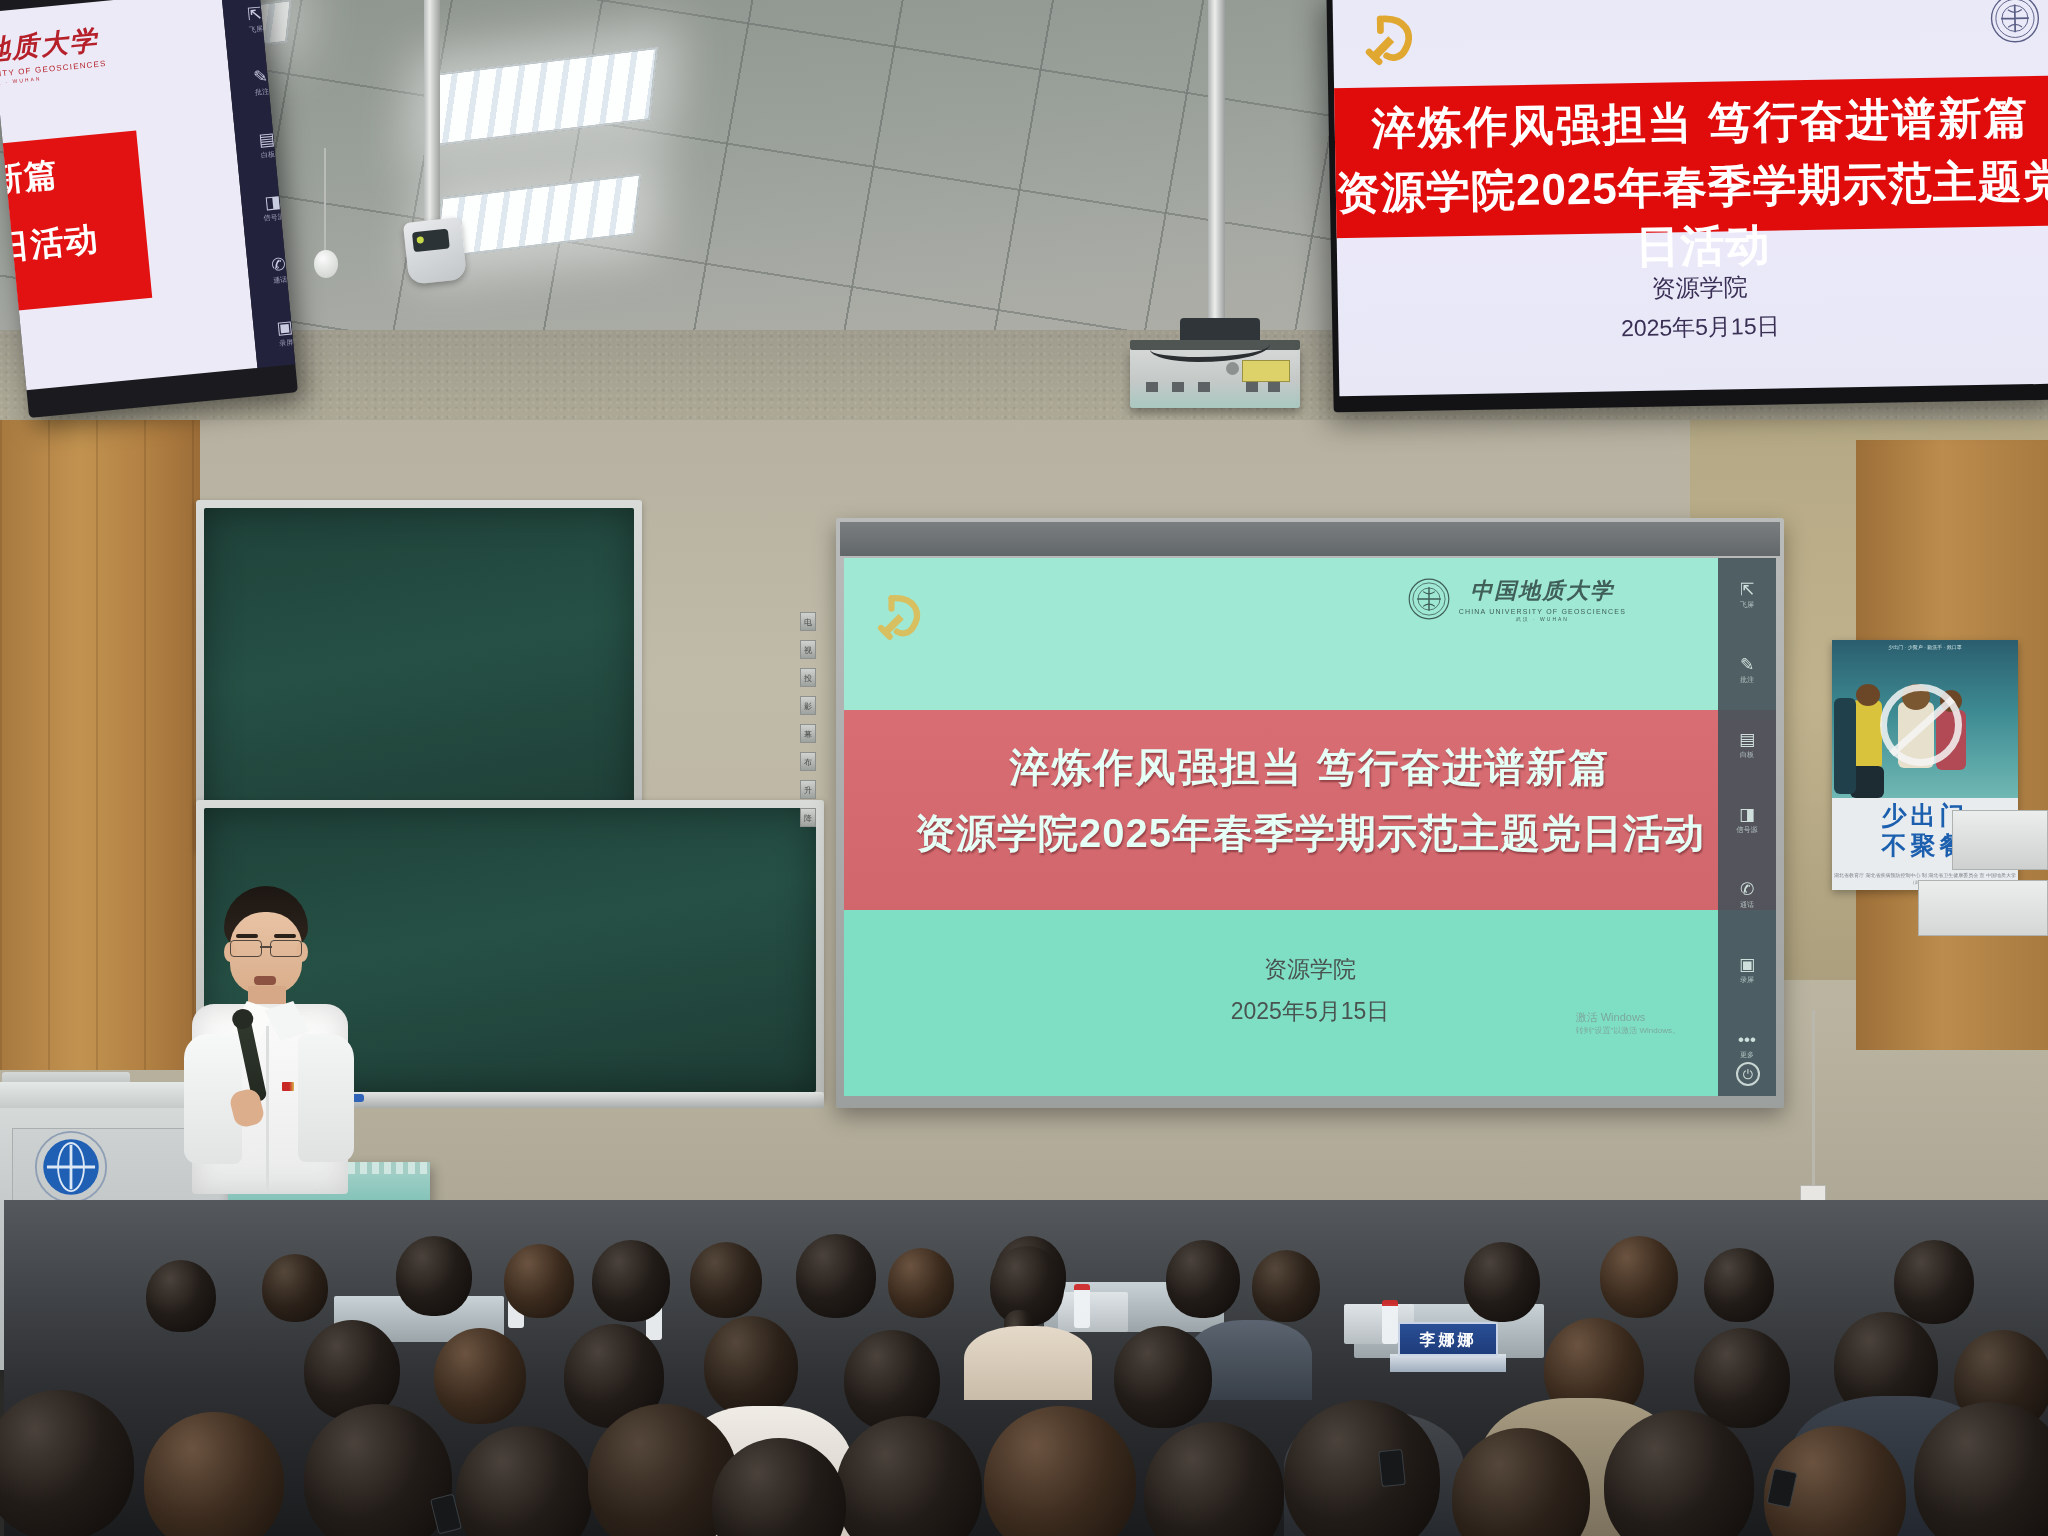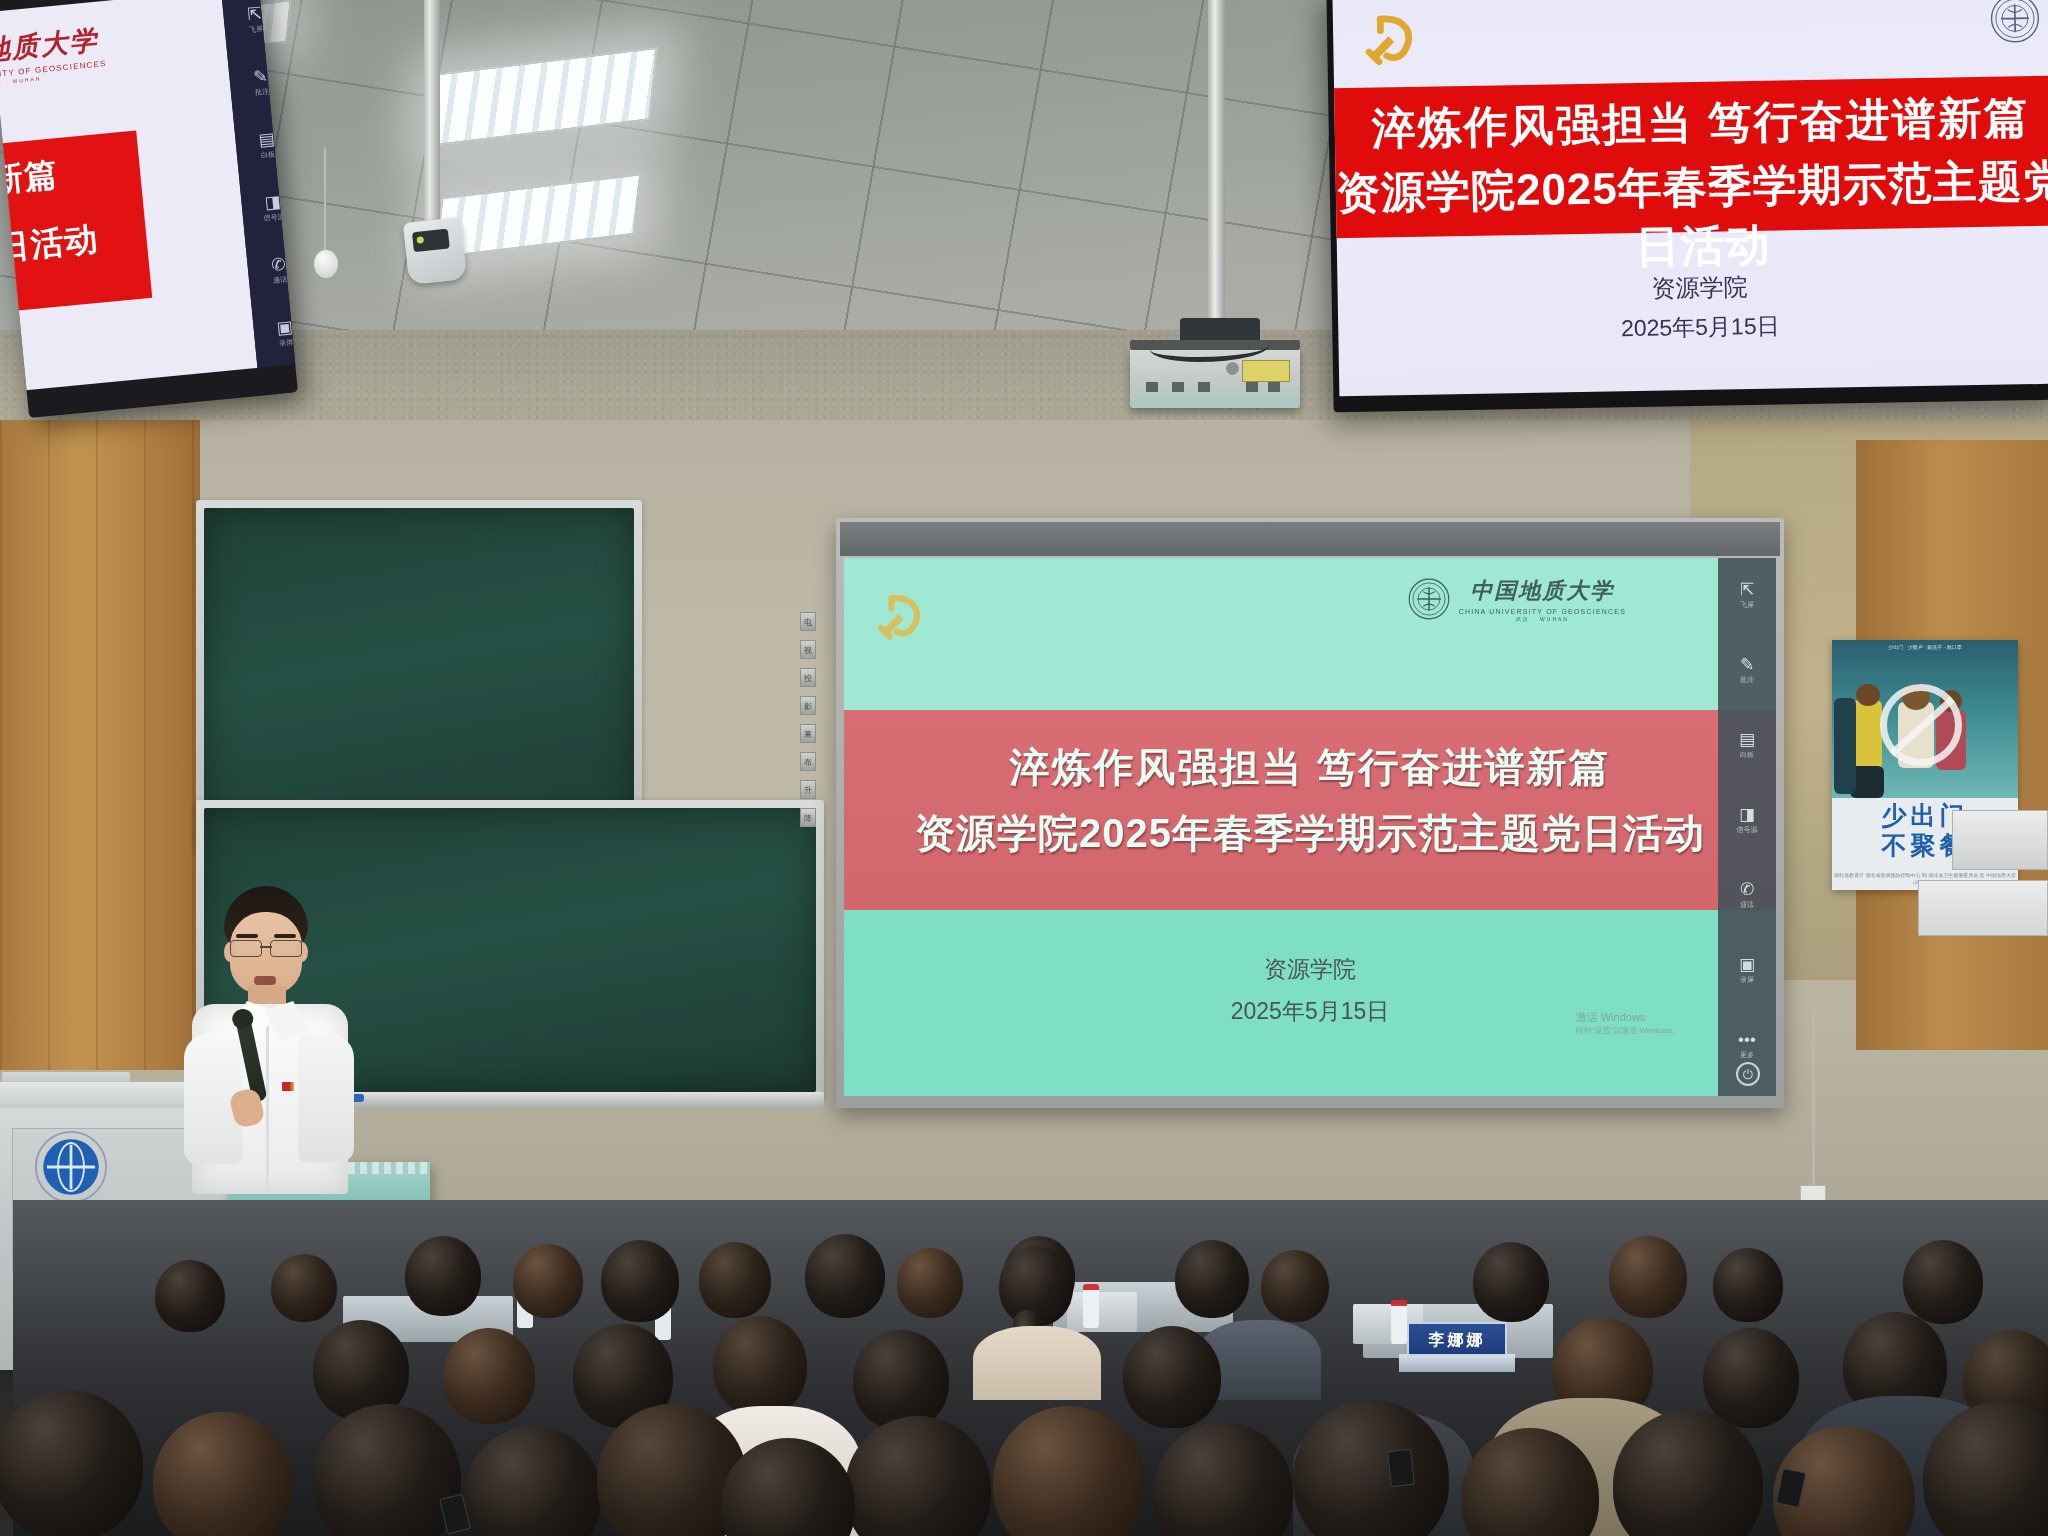--- a/index.html
+++ b/index.html
@@ -249,21 +249,21 @@
     background:#dcae8c; border-radius:12px; transform:rotate(-14deg); }
   .p-mic { position:absolute; left:58px; top:132px; width:15px; height:84px;
     background:linear-gradient(180deg,#31392f,#22281f); border-radius:8px;
     transform:rotate(-12deg); }
   .p-mic-head { position:absolute; left:-3px; top:-10px; width:21px; height:20px;
     background:#262b23; border-radius:50%; }
   .p-badge { position:absolute; left:96px; top:196px; width:12px; height:9px;
     background:linear-gradient(90deg,#c92626 60%,#d9b44a); border-radius:1px; }
 
   
-  .audience { position:absolute; left:13px; top:1200px; width:1734px; height:336px; }
+  .audience { position:absolute; left:4px; top:1200px; width:1734px; height:336px; }
   .aud-floor { position:absolute; left:0; top:0; width:2048px; height:336px;
     background:linear-gradient(180deg,#55595d 0%,#2e3033 55%,#1a1b1d 100%); }
   .desk-row { position:absolute; background:linear-gradient(180deg,#c9d2d6,#9aa4a9);
     border-radius:2px; }
   .head { position:absolute; border-radius:50% 50% 46% 46%;
     background:radial-gradient(ellipse at 34% 26%, #4a423b 0%, #221c18 48%, #0d0a08 100%); }
   .head.brown { background:radial-gradient(ellipse at 34% 26%, #6b5340 0%, #3a2a1d 50%, #18110b 100%); }
   .head.light { background:radial-gradient(ellipse at 34% 26%, #55473a 0%, #2b2119 50%, #120d09 100%); }
   .shoulder { position:absolute; border-radius:44% 44% 0 0; }
   .bottle { position:absolute; width:16px; height:44px;

